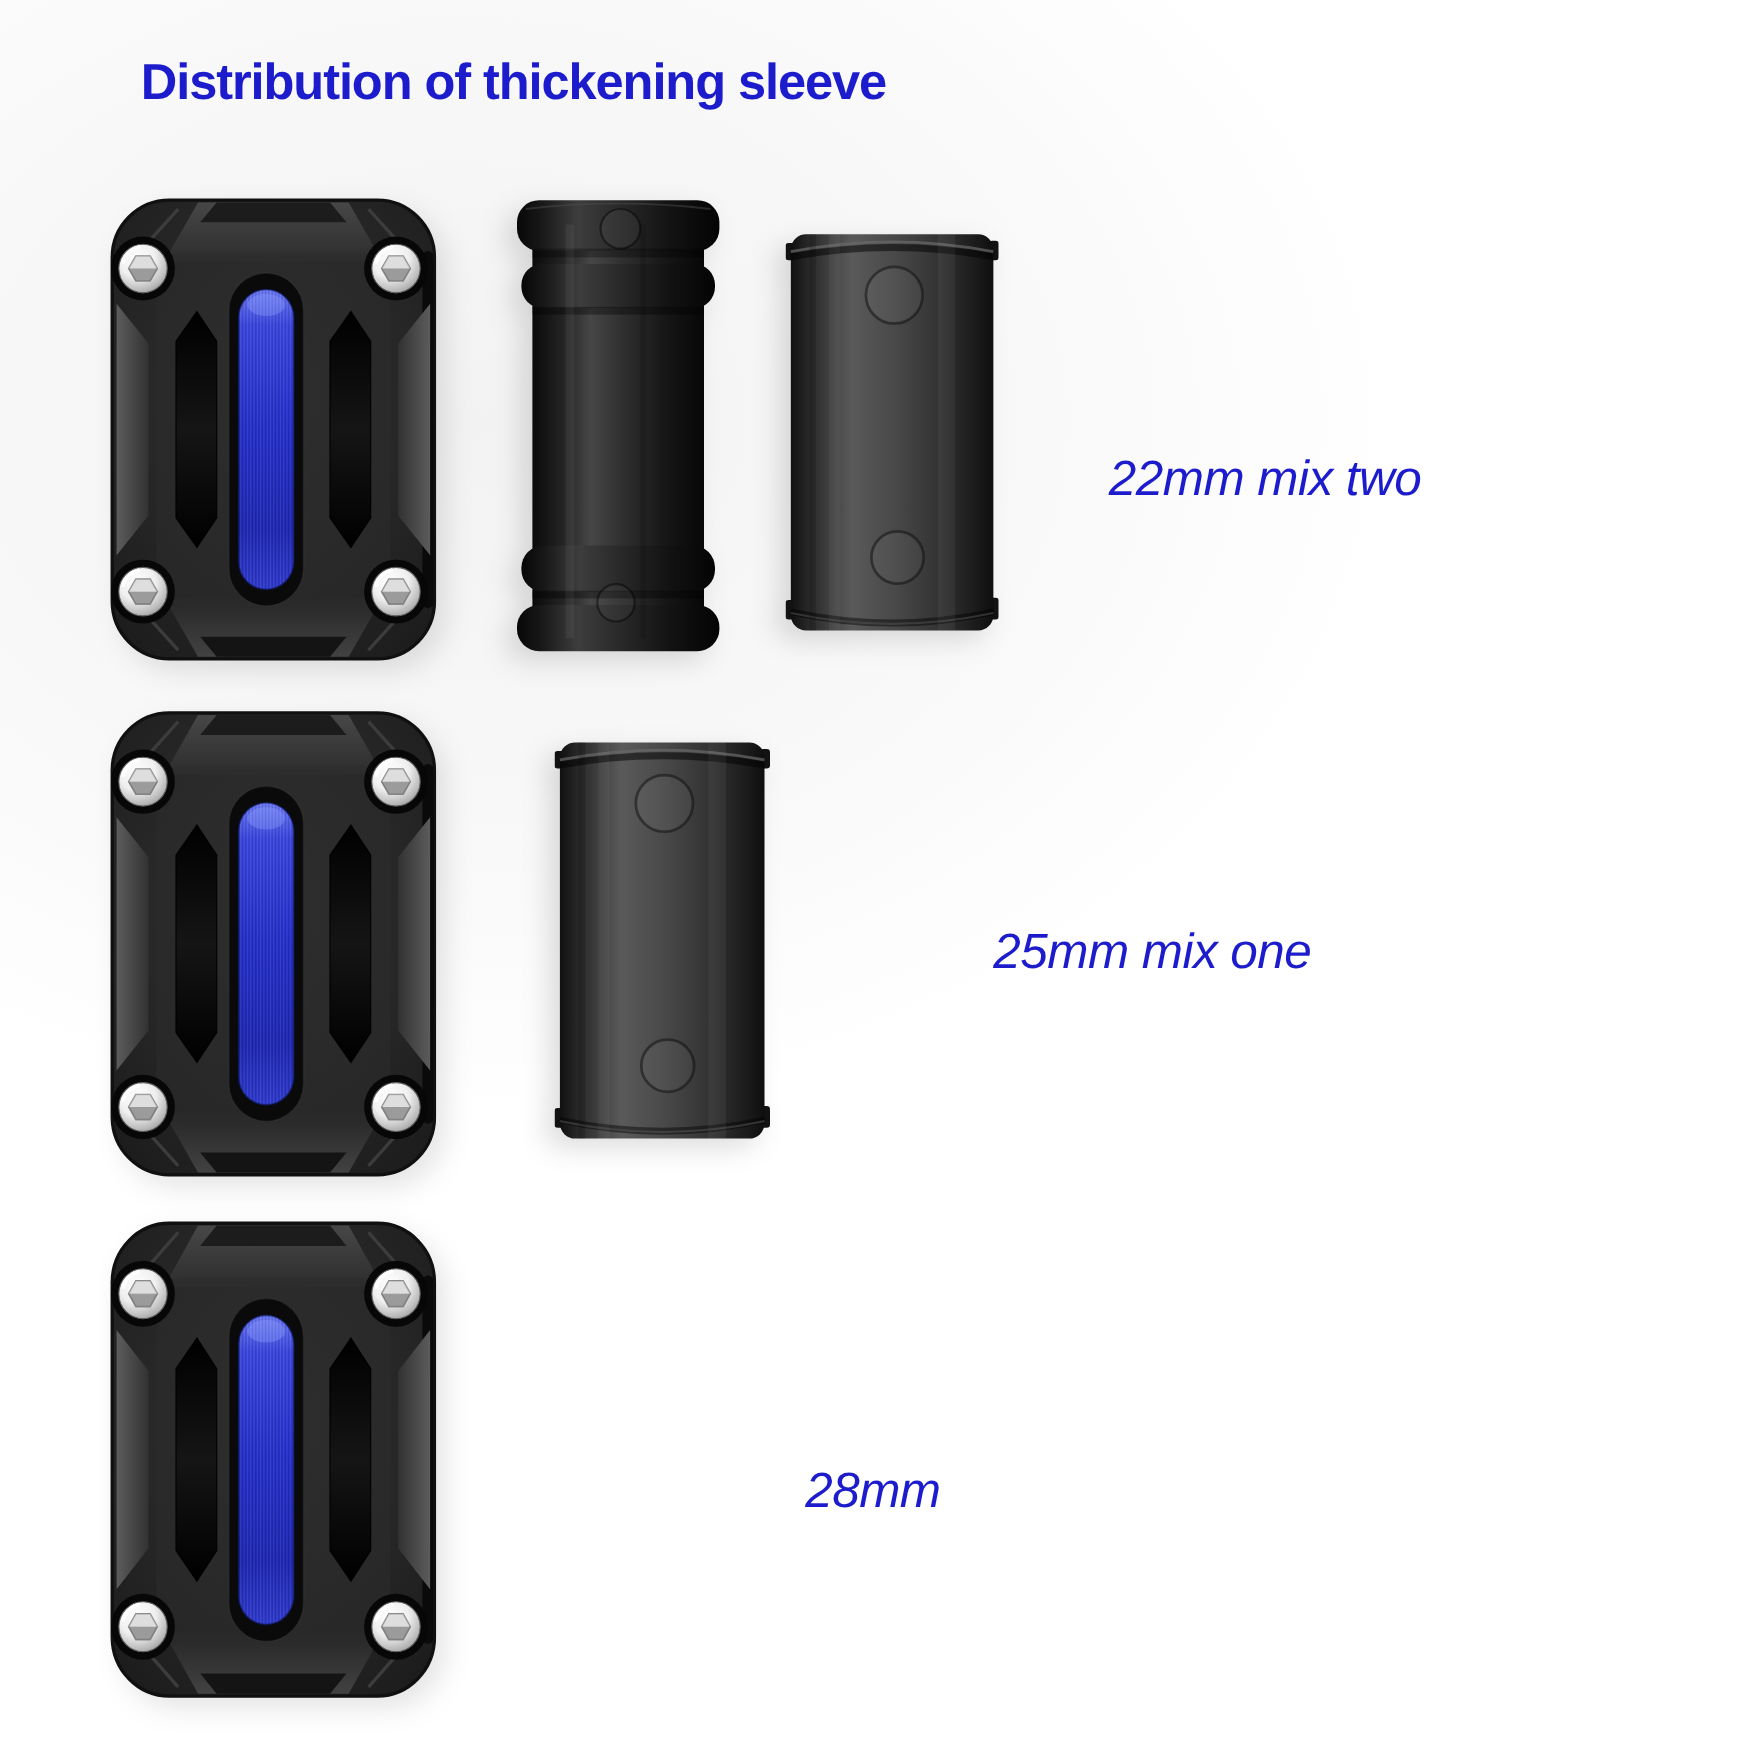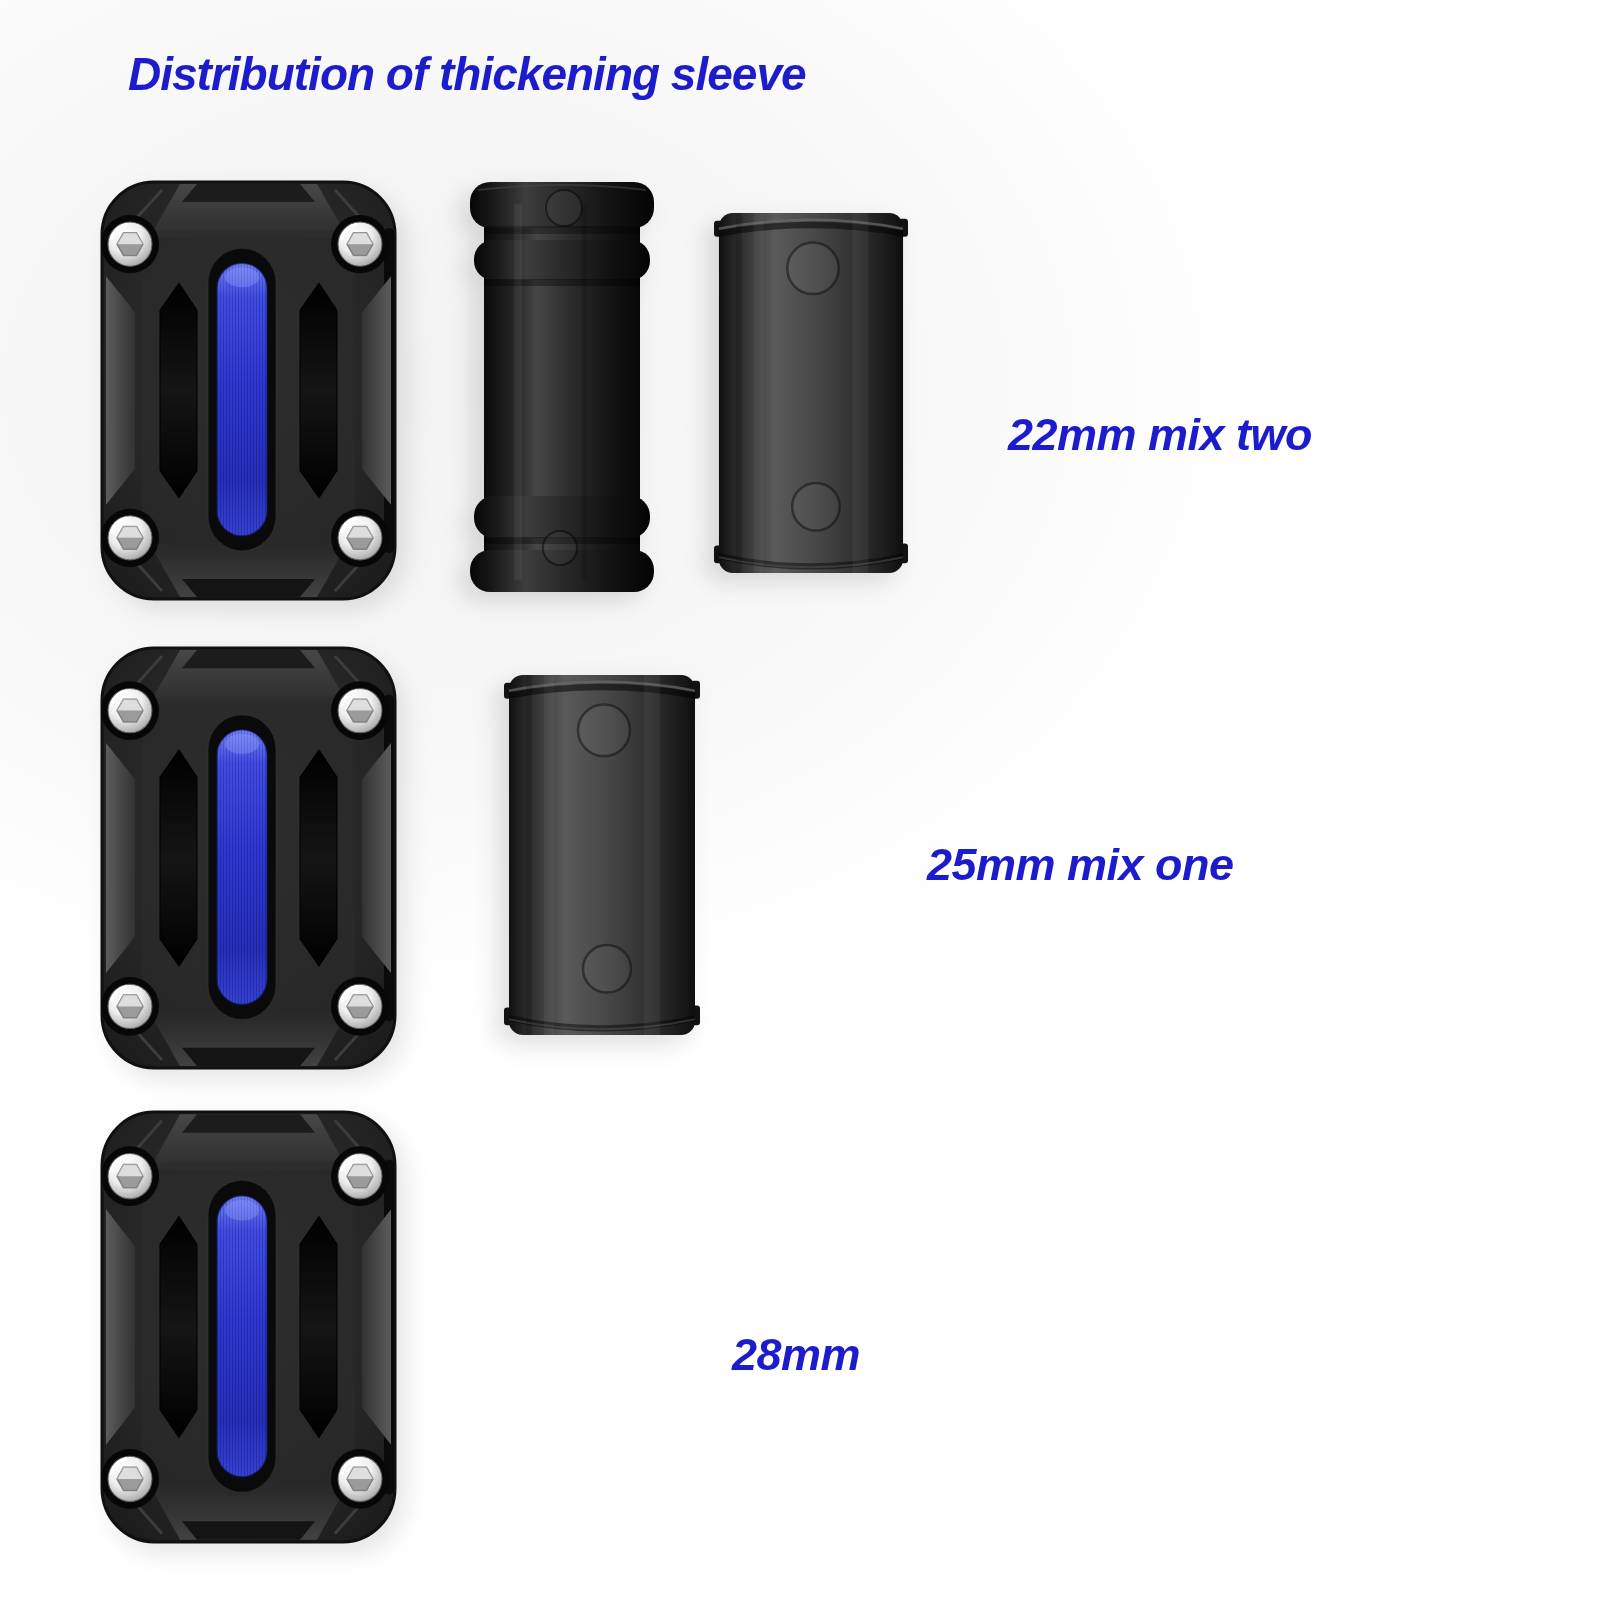--- a/index.html
+++ b/index.html
@@ -3,30 +3,30 @@
 <meta charset="utf-8">
 <style>
   html,body{margin:0;padding:0;background:#ffffff;}
   .canvas{
     position:relative;width:1600px;height:1600px;overflow:hidden;
     background:radial-gradient(1150px 850px at 26% 24%, #f2f2f2 0%, #f9f9f9 48%, #ffffff 75%) #ffffff;
     font-family:"Liberation Sans", sans-serif;
   }
   .title{
     position:absolute;left:128px;top:48px;margin:0;
-    font-style:italic;font-weight:700;font-size:46px;line-height:1.15;
+    font-weight:700;font-size:46px;line-height:1.15;
     letter-spacing:-1px;color:#1c1ccd;white-space:nowrap;
   }
   .anno{
     position:absolute;
-    font-style:italic;font-weight:700;font-size:45px;line-height:1;
+    font-style:italic;font-weight:400;font-size:45px;line-height:1;
     letter-spacing:-0.5px;color:#1c1ccd;white-space:nowrap;
   }
   .anno-22{left:1008px;top:412px;}
-  .anno-25{left:903px;top:842px;margin-left:24px;}
+  .anno-25{left:903px;top:842px;}
   .anno-28{left:732px;top:1332px;}
   .fig{position:absolute;}
   .fig svg{display:block;width:100%;height:100%;}
   .fig-block{filter:drop-shadow(9px 10px 12px rgba(0,0,0,0.10));}
   .fig-sleeve{filter:drop-shadow(-10px 9px 12px rgba(0,0,0,0.13));}
   .block-1{left:100px;top:180px;width:297px;height:421px;}
   .block-2{left:100px;top:646px;width:297px;height:424px;}
   .block-3{left:100px;top:1110px;width:297px;height:434px;}
   .sleeve-ribbed-1{left:462px;top:176px;width:200px;height:420px;}
   .sleeve-plain-1{left:714px;top:205px;width:194px;height:376px;}

